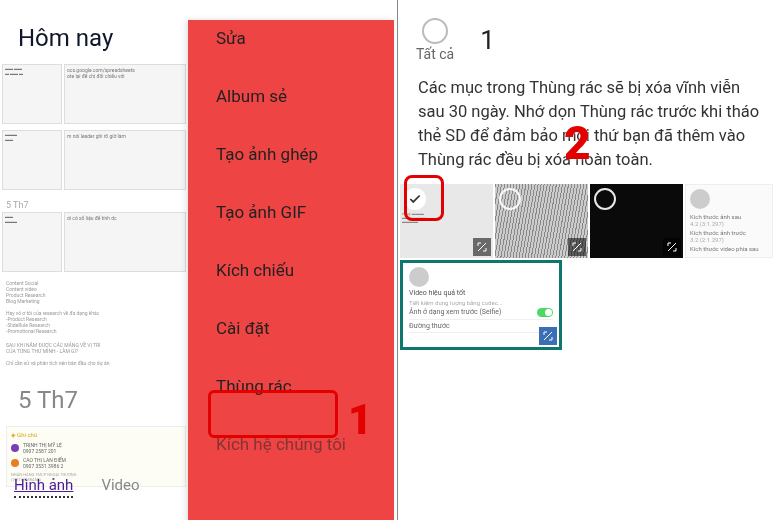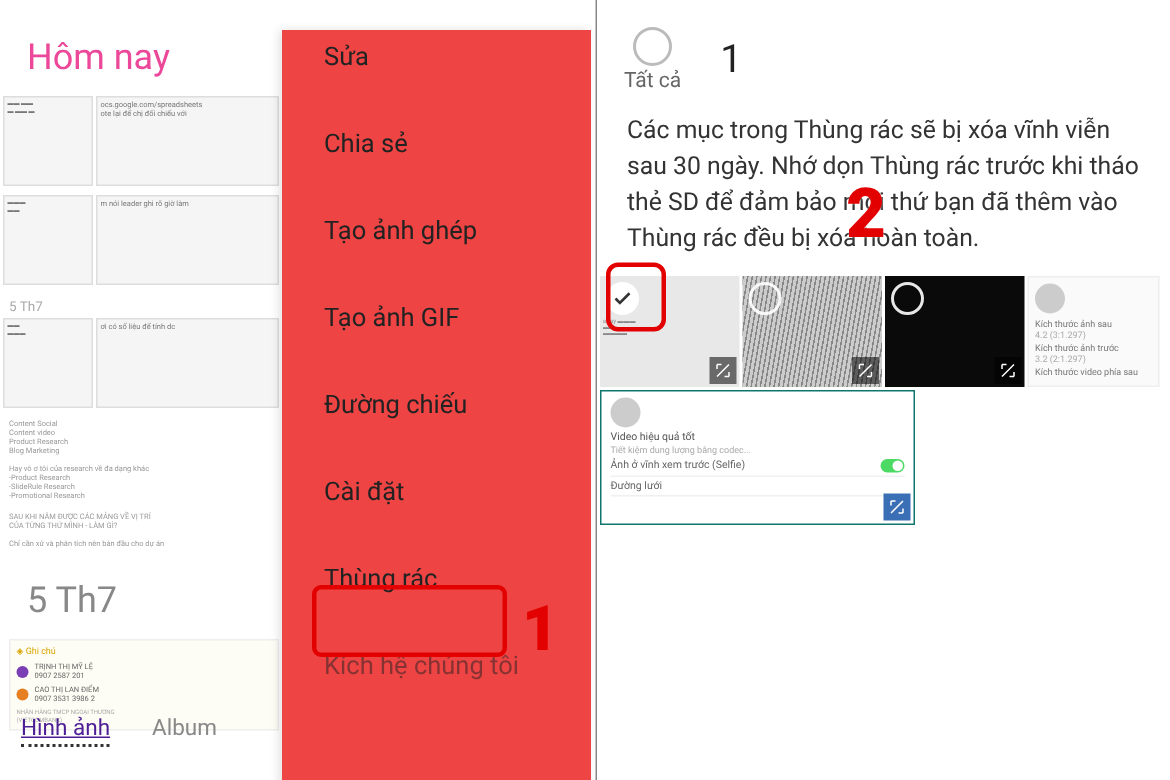--- a/index.html
+++ b/index.html
@@ -3,21 +3,21 @@
 <meta charset="utf-8">
 <style>
 * { margin: 0; padding: 0; box-sizing: border-box; font-family: -apple-system, BlinkMacSystemFont, "Segoe UI", Roboto, Arial, sans-serif; }
 body { width: 780px; height: 520px; background: #fff; position: relative; overflow: hidden; }
 .container { display: flex; width: 100%; height: 100%; }
 .left-pane { width: 398px; height: 100%; position: relative; border-right: 1px solid #888; background: #fff; }
 .right-pane { flex: 1; height: 100%; position: relative; background: #fff; }
 
 
 .left-content { position: absolute; left: 0; top: 0; width: 192px; height: 100%; padding: 0; }
-.today-label { font-size: 24px; color: #ec4899; padding: 24px 6px 12px 18px; }
+.today-label { font-size: 24px; color: #0f172a; padding: 24px 6px 12px 18px; }
 .thumbs-row { display: flex; gap: 2px; padding: 0 2px; margin-bottom: 6px; }
 .thumb { width: 60px; height: 60px; background: #f5f5f5; border: 1px solid #ddd; font-size: 5px; color: #777; overflow: hidden; padding: 2px; line-height: 1.2; }
 .thumb-wide { width: 122px; }
 .thumb-tiny { font-size: 4px; }
 .date-sep { font-size: 9px; color: #aaa; padding: 4px 6px 2px 6px; }
 .date-label { font-size: 24px; color: #888; padding: 12px 6px 8px 18px; }
 .note-card { margin: 4px 6px; background: #fefdf5; border: 1px solid #eee; padding: 4px; font-size: 5px; color: #666; line-height: 1.3; }
 .bottom-tabs { position: absolute; bottom: 0; left: 0; width: 192px; display: flex; gap: 28px; padding: 10px 14px 22px 14px; font-size: 15px; color: #888; }
 .tab-active { color: #4c1d95; border-bottom: 2px dotted #333; padding-bottom: 2px; text-decoration: underline; }
 
@@ -40,21 +40,21 @@
 .trash-thumb { width: 93px; height: 74px; background: #e8e8e8; position: relative; overflow: hidden; }
 .trash-thumb.dark { background: #0a0a0a; }
 .trash-thumb.pattern { background: repeating-linear-gradient(100deg, #888 0px, #888 1px, #ccc 1px, #ccc 3px); }
 .trash-thumb.light { background: #fafafa; border: 1px solid #eee; }
 .sel-check { position: absolute; left: 4px; top: 4px; width: 22px; height: 22px; border-radius: 50%; background: #fff; display: flex; align-items: center; justify-content: center; }
 .sel-check svg { width: 14px; height: 14px; }
 .sel-empty { position: absolute; left: 4px; top: 4px; width: 22px; height: 22px; border-radius: 50%; border: 2px solid rgba(255,255,255,0.9); }
 .expand-icon { position: absolute; right: 2px; bottom: 2px; width: 18px; height: 18px; background: rgba(0,0,0,0.55); display: flex; align-items: center; justify-content: center; }
 .expand-icon svg { width: 12px; height: 12px; }
 .tiny { font-size: 6px; color: #aaa; }
-.settings-thumb { width: 210px; background: #fff; border: 1px solid #0f766e; padding: 4px 6px; font-size: 7px; color: #666; position: relative; }
+.settings-thumb { width: 162px; background: #fff; border: 3px solid #0f766e; padding: 4px 6px; font-size: 7px; color: #666; position: relative; }
 .settings-thumb .srow { padding: 2px 0; border-bottom: 1px solid #f0f0f0; display: flex; justify-content: space-between; }
 .toggle-on { width: 16px; height: 9px; background: #4cd964; border-radius: 5px; position: relative; }
 .toggle-on::after { content: ''; position: absolute; right: 1px; top: 1px; width: 7px; height: 7px; background: #fff; border-radius: 50%; }
 .gray-dot-sm { width: 20px; height: 20px; background: #ccc; border-radius: 50%; margin-bottom: 2px; }
 
 
 .red-box-2 { position: absolute; left: 404px; top: 175px; width: 40px; height: 46px; border: 3px solid #e30000; border-radius: 8px; pointer-events: none; }
 .red-num-2 { position: absolute; left: 564px; top: 116px; font-size: 46px; font-weight: 900; color: #e30000; pointer-events: none; text-shadow: 0 0 2px rgba(255,255,255,0.6); }
 </style>
 </head>
@@ -100,30 +100,30 @@
           </div>
         <div style="display:flex;gap:4px;align-items:center;margin-bottom:2px">
             <span style="width:8px;height:8px;background:#e67e22;border-radius:50%"></span>
             <span>CAO THỊ LAN ĐIỂM<br>0907 3531 3986 2</span>
           </div>
         <div style="font-size:4px;color:#aaa">NHÂN HÀNG TMCP NGOẠI THƯƠNG<br>(VIETCOMBANK)</div>
       </div>
 
       <div class="bottom-tabs">
         <span class="tab-active">Hình ảnh</span>
-        <span>Album</span>
+        <span>Video</span>
       </div>
     </div>
 
     <div class="popup-menu">
       <div class="menu-item">Sửa</div>
-      <div class="menu-item">Chia sẻ</div>
+      <div class="menu-item">Album sẻ</div>
       <div class="menu-item">Tạo ảnh ghép</div>
       <div class="menu-item">Tạo ảnh GIF</div>
-      <div class="menu-item">Đường chiếu</div>
+      <div class="menu-item">Kích chiếu</div>
       <div class="menu-item">Cài đặt</div>
       <div class="menu-item">Thùng rác</div>
       <div class="menu-item" style="opacity:.5">Kích hệ chúng tôi</div>
     </div>
   </div>
 
   <div class="right-pane">
     <div class="right-header">
       <div style="display:flex;flex-direction:column;align-items:center;gap:2px">
         <div class="select-circle"></div>
@@ -171,25 +171,25 @@
         <div style="font-size:6px;color:#777;padding:2px 4px 0 4px">Kích thước ảnh trước</div>
         <div class="tiny" style="padding:0 4px">3.2 (2:1.297)</div>
         <div style="font-size:6px;color:#777;padding:2px 4px 0 4px">Kích thước video phía sau</div>
       </div>
 
       <div class="settings-thumb" style="height:90px">
         <div class="gray-dot-sm"></div>
         <div style="font-size:7px;color:#555;margin-bottom:2px">Video hiệu quả tốt</div>
         <div class="tiny">Tiết kiệm dung lượng bằng codec...</div>
         <div class="srow">
-            <span>Ảnh ở vĩnh xem trước (Selfie)</span>
+            <span>Ảnh ở dạng xem trước (Selfie)</span>
             <span class="toggle-on"></span>
           </div>
         <div class="srow">
-            <span>Đường lưới</span>
+            <span>Đường thước</span>
           </div>
         <div class="expand-icon" style="background:#3b6fb5">
             <svg viewBox="0 0 24 24">
               <path d="M4 20L20 4M4 4h6M4 4v6M20 20h-6M20 20v-6" stroke="#fff" stroke-width="2" fill="none"></path>
             </svg>
           </div>
       </div>
     </div>
   </div>
 </div>

